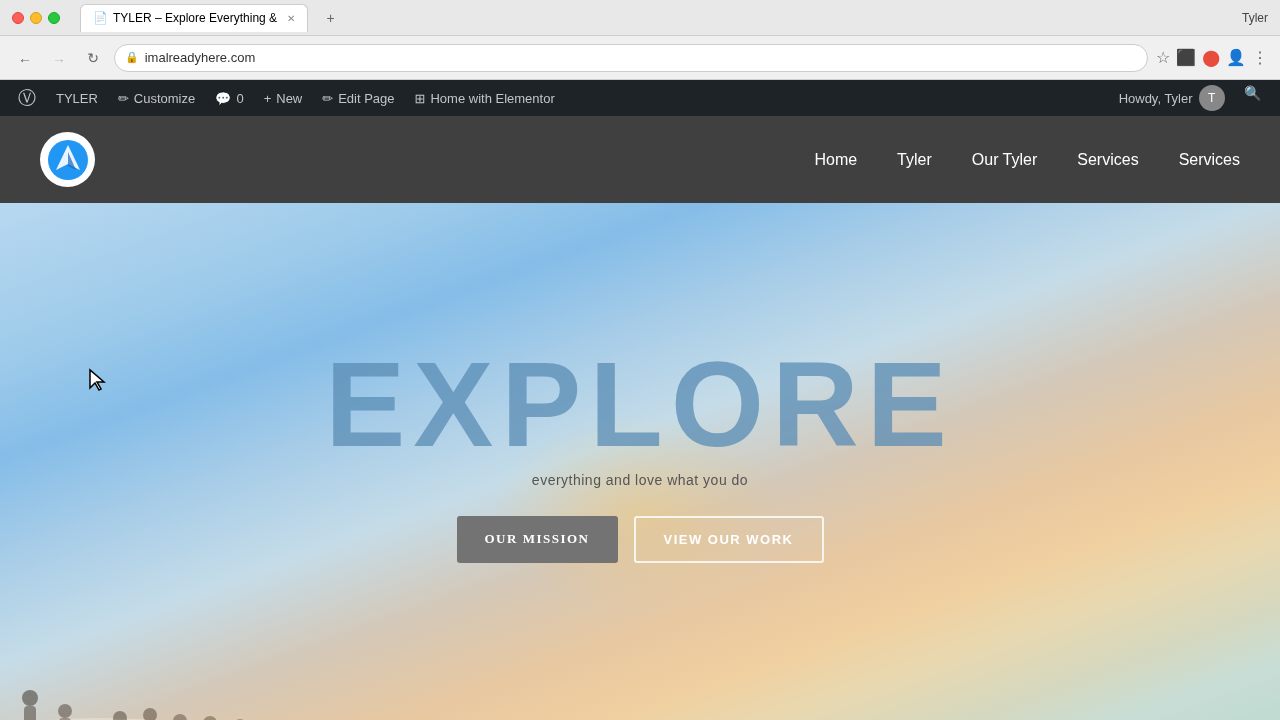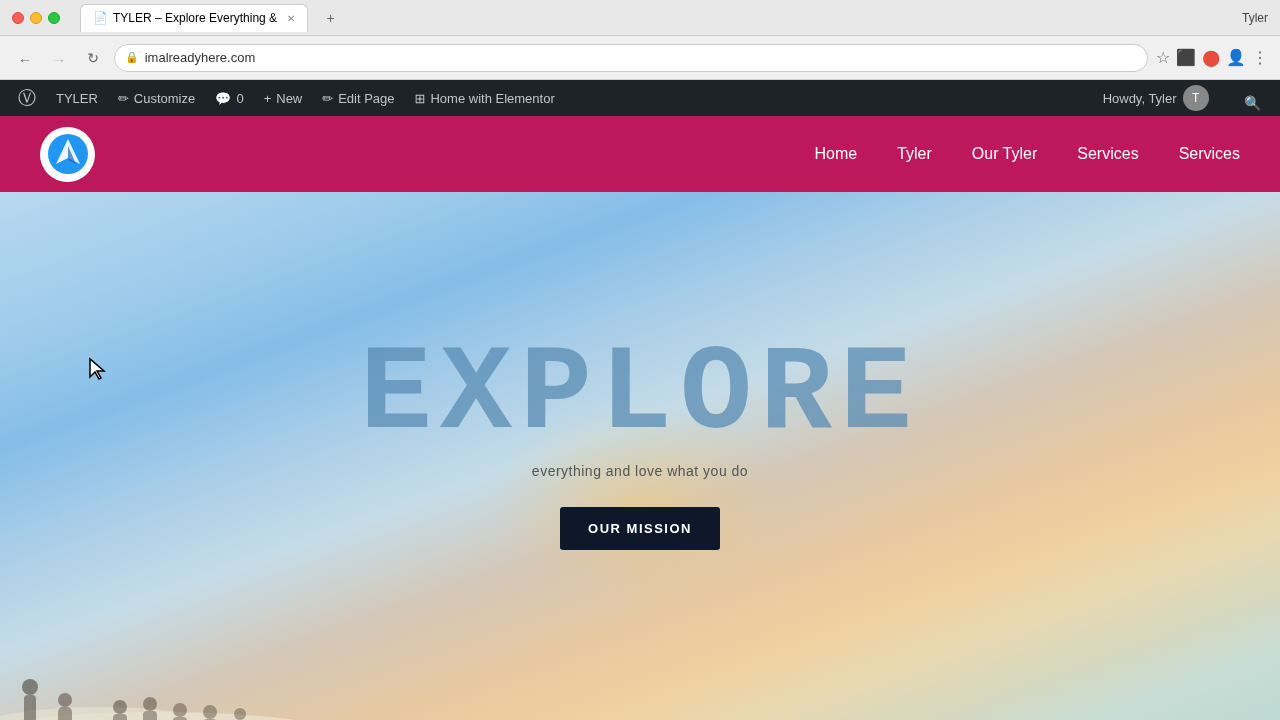--- a/index.html
+++ b/index.html
@@ -93,29 +93,29 @@
       align-items: center;
       gap: 5px;
       padding: 0 10px;
       height: 36px;
       color: #c3c4c7;
       font-size: 13px;
       cursor: pointer;
       text-decoration: none;
       white-space: nowrap;
     }
-    .wp-admin-right { margin-left: auto; display: flex; align-items: flex-end; gap: 16px; }
+    .wp-admin-right { margin-left: auto; display: flex; align-items: flex-start; gap: 0; }
     .howdy { display: flex; align-items: center; gap: 6px; padding: 0 10px; color: #c3c4c7; font-size: 13px; cursor: pointer; }
     .avatar { width: 26px; height: 26px; border-radius: 50%; background: #888; display: flex; align-items: center; justify-content: center; font-size: 12px; color: white; }
     .search-icon-btn { padding: 0 10px; color: #c3c4c7; cursor: pointer; font-size: 14px; }
 
     
     .site-nav {
-      height: 76px;
-      background: #be185d;
+      height: 87px;
+      background: #404040;
       display: flex;
       align-items: center;
       padding: 0 40px;
     }
     .site-logo {
       width: 55px; height: 55px;
       border-radius: 50%;
       background: white;
       display: flex; align-items: center; justify-content: center;
       font-size: 24px;
@@ -181,44 +181,45 @@
       align-items: center;
       gap: 16px;
       margin-top: -60px;
     }
     .hero-title {
       font-size: 120px;
       font-weight: 700;
       color: rgba(90, 140, 180, 0.75);
       letter-spacing: 8px;
       line-height: 1;
-      font-family: Liberation Mono, monospace;
+      font-family: Liberation Sans, sans-serif;
     }
     .hero-subtitle {
       font-size: 14px;
       color: #555;
       font-weight: 300;
       letter-spacing: 0.5px;
       margin-top: -8px;
     }
     .hero-buttons {
       display: flex;
       gap: 16px;
       margin-top: 12px;
     }
     .btn-primary {
-      background: #0f172a;
+      background: #737373;
       color: white;
       border: none;
       padding: 14px 28px;
       font-size: 13px;
       font-weight: 600;
       letter-spacing: 1.5px;
       cursor: pointer;
       border-radius: 3px;
+      font-family: Liberation Serif, serif;
     }
     .btn-outline {
       background: transparent;
       color: white;
       border: 2px solid rgba(255,255,255,0.8);
       padding: 14px 28px;
       font-size: 13px;
       font-weight: 600;
       letter-spacing: 1.5px;
       cursor: pointer;
@@ -366,20 +367,21 @@
 
       <rect x="0" y="195" width="320" height="25" rx="4" fill="rgba(100,160,200,0.15)"></rect>
     </svg>
   </div>
 
   <div class="hero-content">
     <h1 class="hero-title">EXPLORE</h1>
     <p class="hero-subtitle">everything and love what you do</p>
     <div class="hero-buttons">
       <button class="btn-primary">OUR MISSION</button>
+      <button class="btn-outline">VIEW OUR WORK</button>
     </div>
   </div>
 
   <div class="cursor" style="left:88px; top:165px; position:absolute;">
     <svg width="20" height="24" viewBox="0 0 20 24" xmlns="http://www.w3.org/2000/svg">
       <path d="M2 2 L2 20 L7 15 L11 22 L13 21 L9 14 L16 14 Z" fill="white" stroke="black" stroke-width="1.5"></path>
     </svg>
   </div>
 </div>
 

